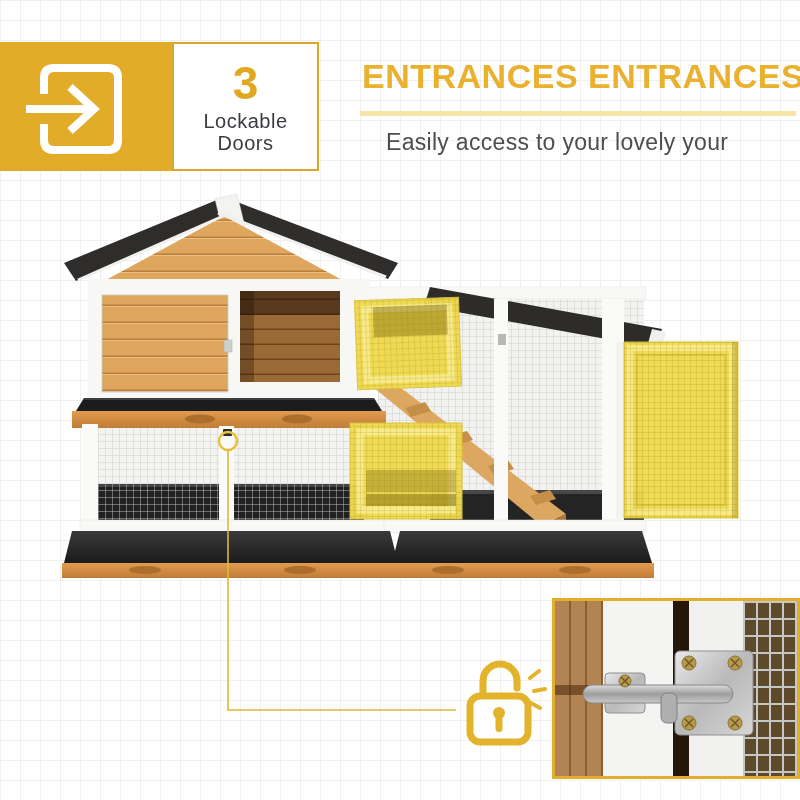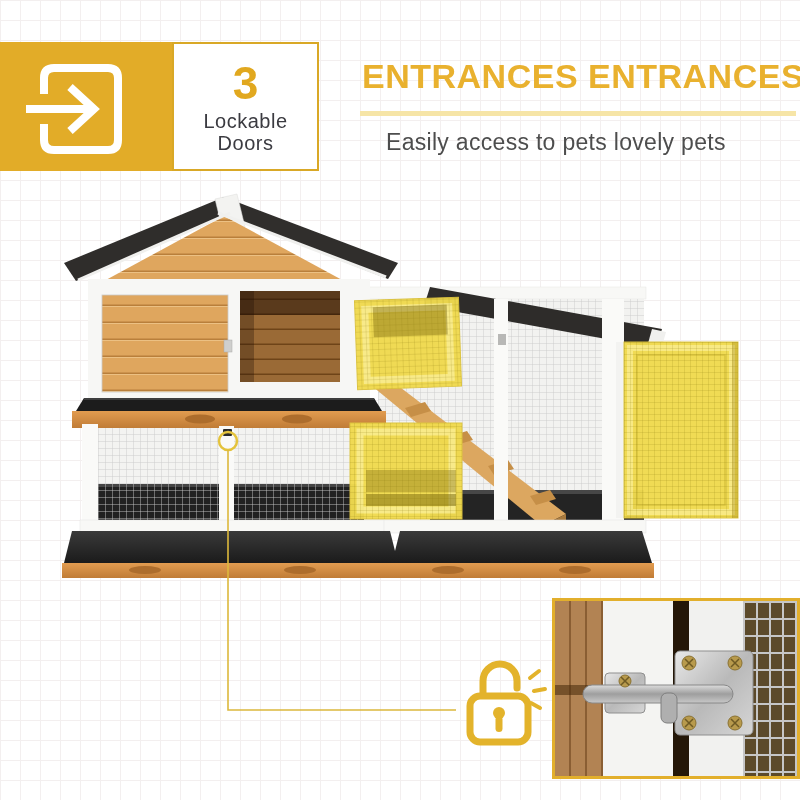--- a/index.html
+++ b/index.html
@@ -50,21 +50,21 @@
   </svg>
 </div>
 <div class="badge-white">
   <div class="badge-count">3</div>
   <div class="badge-label">Lockable</div>
   <div class="badge-label">Doors</div>
 </div>
 
 <div class="feature-title">ENTRANCES ENTRANCES</div>
 <div class="feature-underline"></div>
-<div class="feature-subtitle">Easily access to pets lovely pets</div>
+<div class="feature-subtitle">Easily access to your lovely your</div>
 
 <svg class="hero-svg" width="800" height="800" viewBox="0 0 800 800">
   <defs>
     <pattern id="planks" width="20" height="17" patternUnits="userSpaceOnUse">
       <rect width="20" height="17" fill="#DFA65E"></rect>
       <rect y="15.5" width="20" height="1.5" fill="#B97F3B"></rect>
       <rect width="20" height="1" fill="#ECC083"></rect>
     </pattern>
     <pattern id="planksDark" width="20" height="15" patternUnits="userSpaceOnUse">
       <rect width="20" height="15" fill="#9A6A36"></rect>

